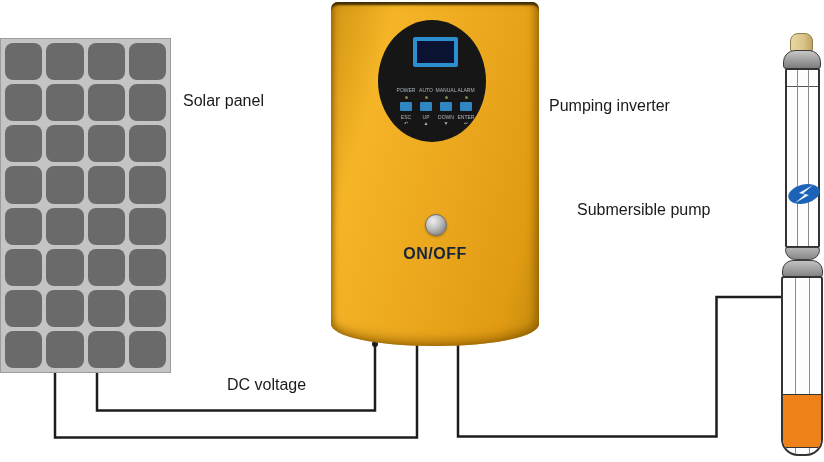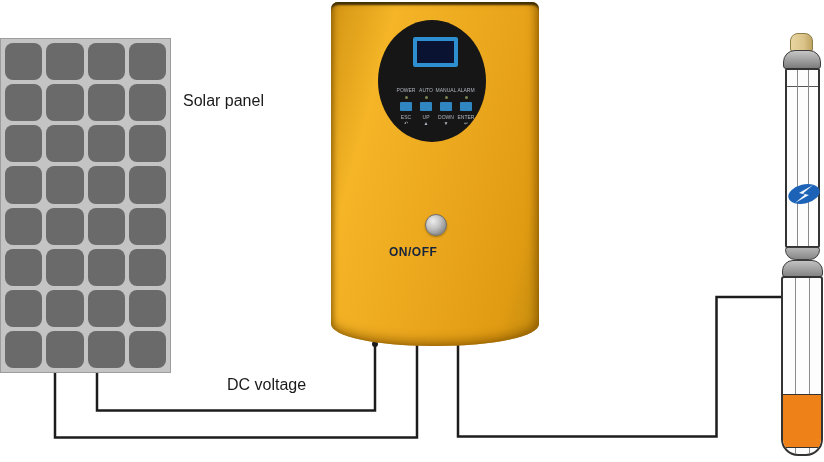--- a/index.html
+++ b/index.html
@@ -32,22 +32,22 @@
   .control-columns{position:absolute;left:19px;top:67px;width:78px;display:flex;justify-content:space-between;}
   .ctrl-col{width:18px;display:flex;flex-direction:column;align-items:center;}
   .ind-label{font-size:5px;line-height:6px;color:#aeb6be;white-space:nowrap;}
   .led-dot{width:3px;height:3px;border-radius:50%;background:#7d8450;margin:3px 0 3px 0;}
   .ctrl-button{width:12px;height:9px;background:var(--button-blue);border-radius:1px;margin-bottom:3px;}
   .btn-label{font-size:5px;line-height:6px;color:#aeb6be;white-space:nowrap;}
   .btn-symbol{font-size:5px;line-height:6px;color:#aeb6be;}
   .power-button{position:absolute;left:94px;top:212px;width:20px;height:20px;border-radius:50%;
     background:radial-gradient(circle at 35% 30%, #ededed 0%, #c2c2c2 40%, #8d8d8d 75%, #b5b5b5 100%);
     border:1px solid #6e6e6e;box-shadow:0 1px 2px rgba(60,40,0,.4);}
-  .power-label{position:absolute;left:58px;top:243px;width:80px;
-    font-size:12px;font-weight:bold;color:#16243e;letter-spacing:.5px;}
+  .power-label{position:absolute;left:64px;top:243px;width:80px;text-align:center;
+    font-size:16px;font-weight:bold;color:#16243e;letter-spacing:.5px;}
 
   
   .pump{position:absolute;left:778px;top:30px;width:48px;height:430px;}
   .pump-cap{position:absolute;left:12px;top:3px;width:23px;height:19px;box-sizing:border-box;
     background:linear-gradient(90deg,#e7d6a2,var(--pump-cap-tan) 60%,#bfa562);border:1px solid #8f7d47;
     border-radius:8px 8px 3px 3px;}
   .pump-collar{position:absolute;left:5px;top:20px;width:38px;height:19px;box-sizing:border-box;
     background:linear-gradient(180deg,#c6c6c6,var(--pump-metal-gray) 55%,#7c7c7c);border:1px solid #3c3c3c;
     border-radius:12px 12px 3px 3px;}
   .pump-upper{position:absolute;left:7px;top:38px;width:35px;height:180px;box-sizing:border-box;
@@ -168,15 +168,17 @@
     <div class="pump-waist-top"></div>
     <div class="pump-waist-bottom"></div>
     <div class="pump-lower">
       <div class="pump-shaft-line" style="left:12px"></div>
       <div class="pump-shaft-line" style="left:26px"></div>
       <div class="pump-band"></div>
     </div>
   </div>
 
   <div class="diagram-label" style="left:183px;top:92px">Solar panel</div>
+  <div class="diagram-label" style="left:549px;top:97px">Pumping inverter</div>
+  <div class="diagram-label" style="left:577px;top:201px">Submersible pump</div>
   <div class="diagram-label" style="left:227px;top:376px">DC voltage</div>
 
 </div>
 
 </body></html>

